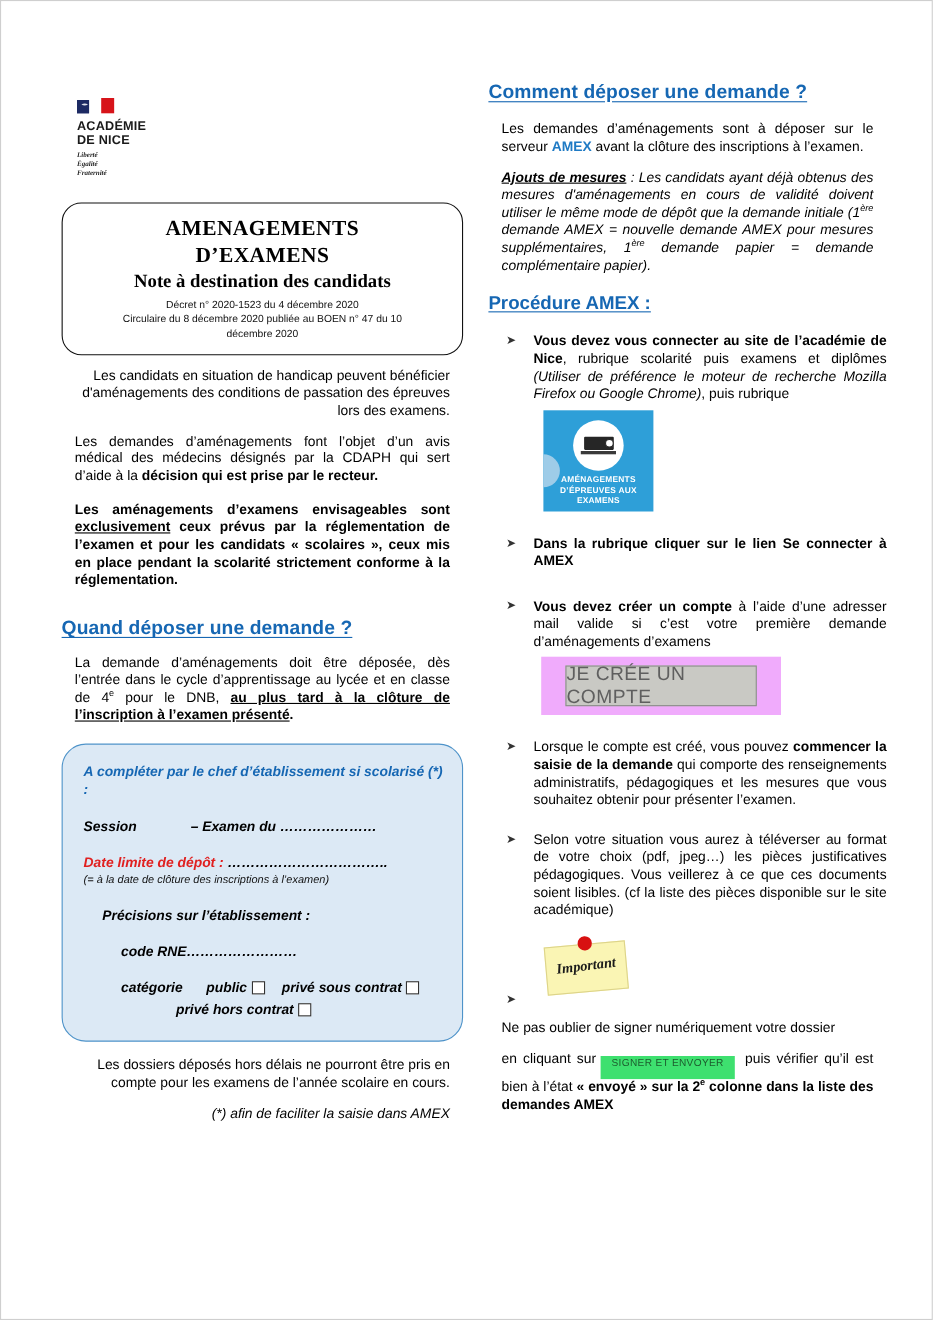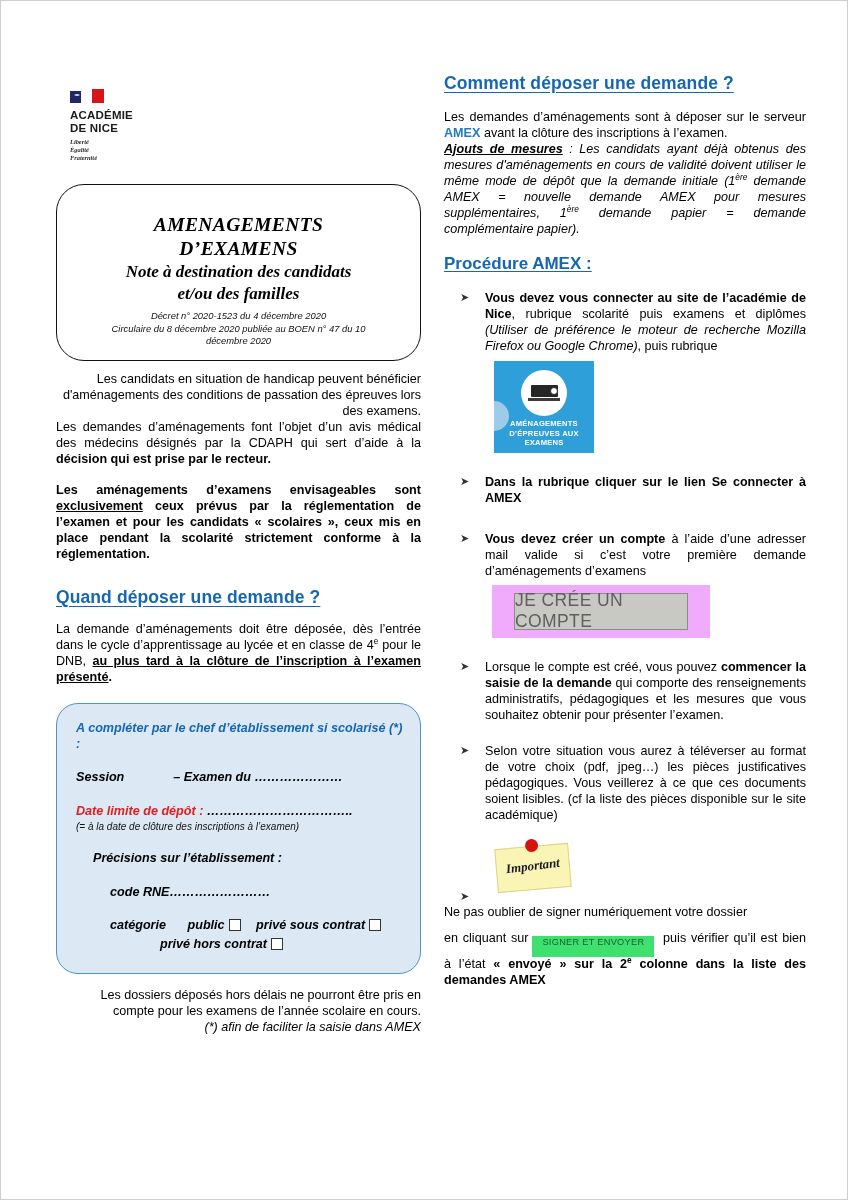--- a/index.html
+++ b/index.html
@@ -37,42 +37,41 @@
   .logo-motto{
     font-family:"Liberation Serif", serif;
     font-style:italic;font-weight:bold;
     font-size:6.4px;line-height:1.28;color:#2a2a2a;margin-top:3px;
   }
 
   
   .title-box{
     margin-top:22px;
     border:1.4px solid #111;
-    border-radius:28px;
-    padding:28px 16px 12px;
+    border-radius:18px;
+    padding:12px 16px 12px;
     text-align:center;
     background:#fff;
-    font-style:italic;
   }
   .title-main{
     font-family:"Liberation Serif", serif;
     font-weight:bold;font-size:19.5px;line-height:1.2;
     letter-spacing:.4px;
   }
   .title-sub{
     font-family:"Liberation Serif", serif;
     font-weight:bold;font-size:17px;line-height:1.2;margin-top:2px;
   }
   .title-legal{
     font-family:"Liberation Sans", sans-serif;
     font-size:9.4px;line-height:1.35;margin-top:5px;color:#111;
   }
 
   
-  p{margin:0;}
+  p{margin:12px;}
   .body-txt{
     font-size:12.6px;line-height:1.27;text-align:justify;margin-top:11px;
   }
   .body-txt.nj{text-align:right;}
   .b{font-weight:bold;}
   .u{text-decoration:underline;}
   .i{font-style:italic;}
   .bu{font-weight:bold;text-decoration:underline;}
   .biu{font-weight:bold;font-style:italic;text-decoration:underline;}
   .amex-blue{color:#1f7ac4;font-weight:bold;}
@@ -253,21 +252,20 @@
         <div>Liberté</div>
         <div>Égalité</div>
         <div>Fraternité</div>
       </div>
     </div>
 
     <div class="title-box">
       <div class="title-main">AMENAGEMENTS</div>
       <div class="title-main">D’EXAMENS</div>
       <div class="title-sub">Note à destination des candidats</div>
-      <div class="title-sub">et/ou des familles</div>
       <div class="title-legal">
         <div>Décret n° 2020-1523 du 4 décembre 2020</div>
         <div>Circulaire du 8 décembre 2020 publiée au BOEN n° 47 du 10</div>
         <div>décembre 2020</div>
       </div>
     </div>
 
     <p class="body-txt nj"><span>Les candidats en situation de handicap peuvent bénéficier d'aménagements des conditions de passation des épreuves lors des examens.</span></p>
     <p class="body-txt" style="margin-top:0"><span>Les demandes d’aménagements font l’objet d’un avis médical des médecins désignés par la CDAPH qui sert d’aide à la </span><span class="b">décision qui est prise par le recteur.</span></p>
 

